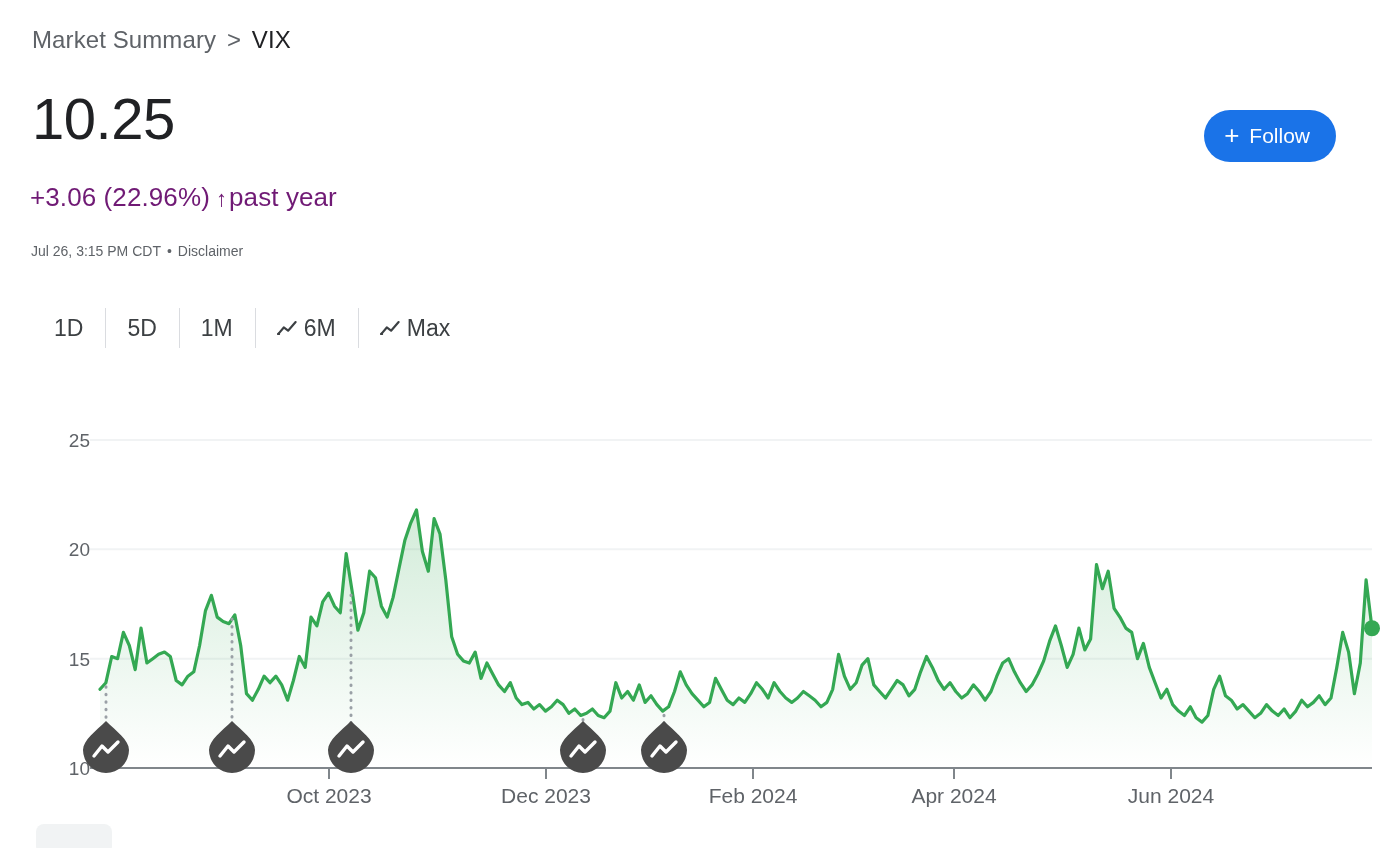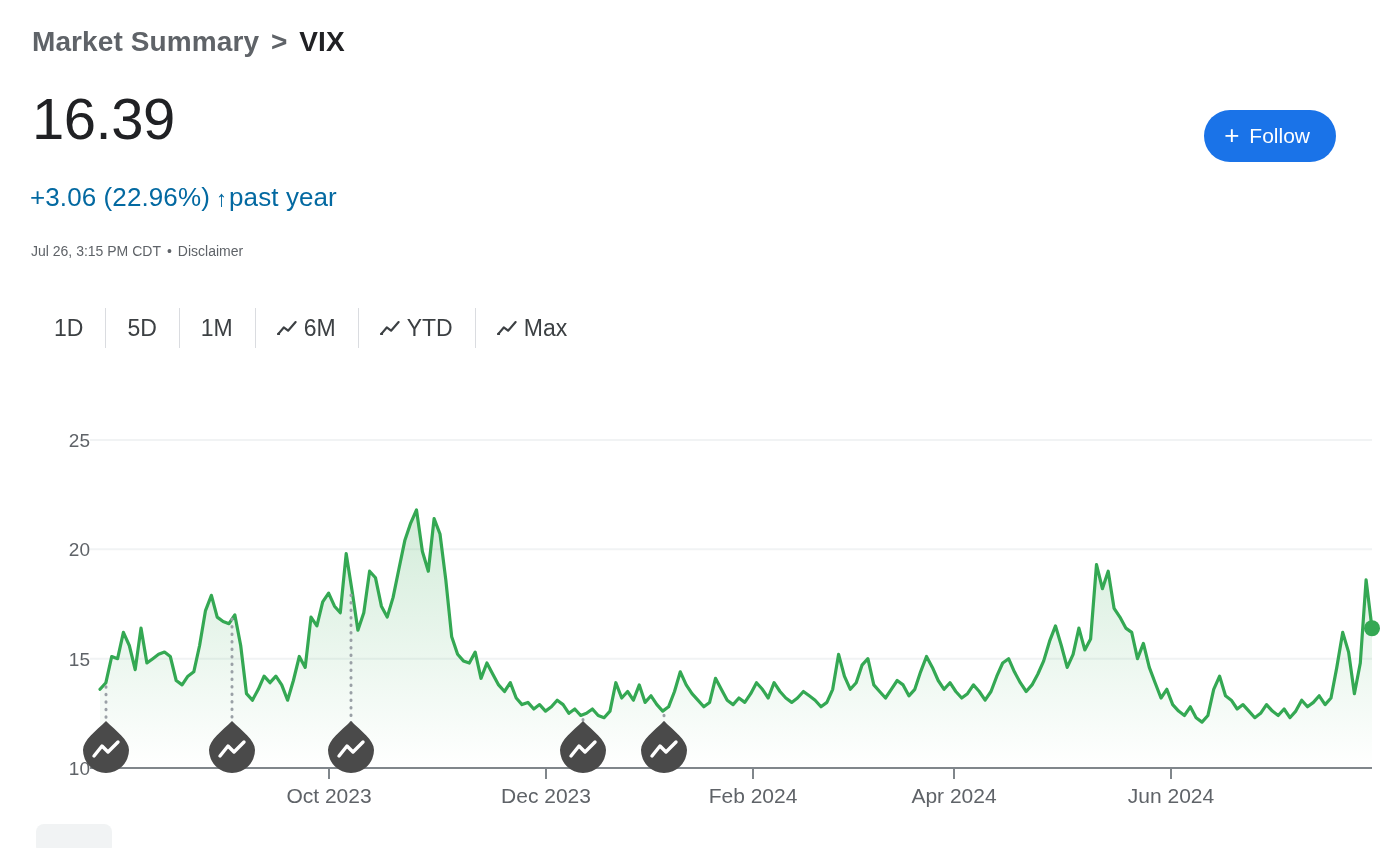--- a/index.html
+++ b/index.html
@@ -14,25 +14,24 @@
     color: #202124;
     overflow: hidden;
     position: relative;
   }
 
   
   .breadcrumb {
     position: absolute;
     left: 32px;
     top: 26px;
-    font-size: 28px;
+    font-size: 24px;
     color: #5f6368;
     letter-spacing: 0.1px;
     white-space: nowrap;
-    font-weight: bold;
   }
   .breadcrumb .sep { color: #5f6368; margin: 0 4px; }
   .breadcrumb .sym { color: #202124; }
 
   .price {
     position: absolute;
     left: 32px;
     top: 88px;
     font-size: 58px;
     line-height: 62px;
@@ -40,21 +39,21 @@
     color: #202124;
     letter-spacing: -0.5px;
   }
 
   .delta {
     position: absolute;
     left: 30px;
     top: 181px;
     font-size: 26px;
     line-height: 32px;
-    color: #0369a1;
+    color: #701a75;
     white-space: nowrap;
     letter-spacing: 0.1px;
   }
   .delta .arrow {
     display: inline-block;
     margin: 0 2px 0 6px;
     font-size: 22px;
   }
 
   .asof {
@@ -175,21 +174,21 @@
 </style>
 </head>
 <body>
 
 <div class="breadcrumb">
   <span>Market Summary</span>
   <span class="sep">&gt;</span>
   <span class="sym">VIX</span>
 </div>
 
-<div class="price">16.39</div>
+<div class="price">10.25</div>
 
 <div class="delta">
   <span>+3.06 (22.96%)</span><span class="arrow">↑</span><span>past year</span>
 </div>
 
 <div class="asof">
   <span>Jul 26, 3:15 PM CDT</span><span class="dot">•</span><span class="disclaimer">Disclaimer</span>
 </div>
 
 <button class="follow-btn">
@@ -208,29 +207,20 @@
       <span>1M</span>
     </button>
     <button class="tab">
       <span class="spark">
         <svg width="20" height="14" viewBox="0 0 18 13">
           <path d="M1 12 L6 6 L10 9 L17 1" fill="none" stroke="#3c4043" stroke-width="2" stroke-linecap="round" stroke-linejoin="round"></path>
           <circle cx="1.2" cy="12" r="1.4" fill="#3c4043"></circle>
         </svg>
       </span>
       <span>6M</span>
-    </button>
-    <button class="tab">
-      <span class="spark">
-        <svg width="20" height="14" viewBox="0 0 18 13">
-          <path d="M1 12 L6 6 L10 9 L17 1" fill="none" stroke="#3c4043" stroke-width="2" stroke-linecap="round" stroke-linejoin="round"></path>
-          <circle cx="1.2" cy="12" r="1.4" fill="#3c4043"></circle>
-        </svg>
-      </span>
-      <span>YTD</span>
     </button>
     <button class="tab">
       <span class="spark">
         <svg width="20" height="14" viewBox="0 0 18 13">
           <path d="M1 12 L6 6 L10 9 L17 1" fill="none" stroke="#3c4043" stroke-width="2" stroke-linecap="round" stroke-linejoin="round"></path>
           <circle cx="1.2" cy="12" r="1.4" fill="#3c4043"></circle>
         </svg>
       </span>
       <span>Max</span>
     </button>

